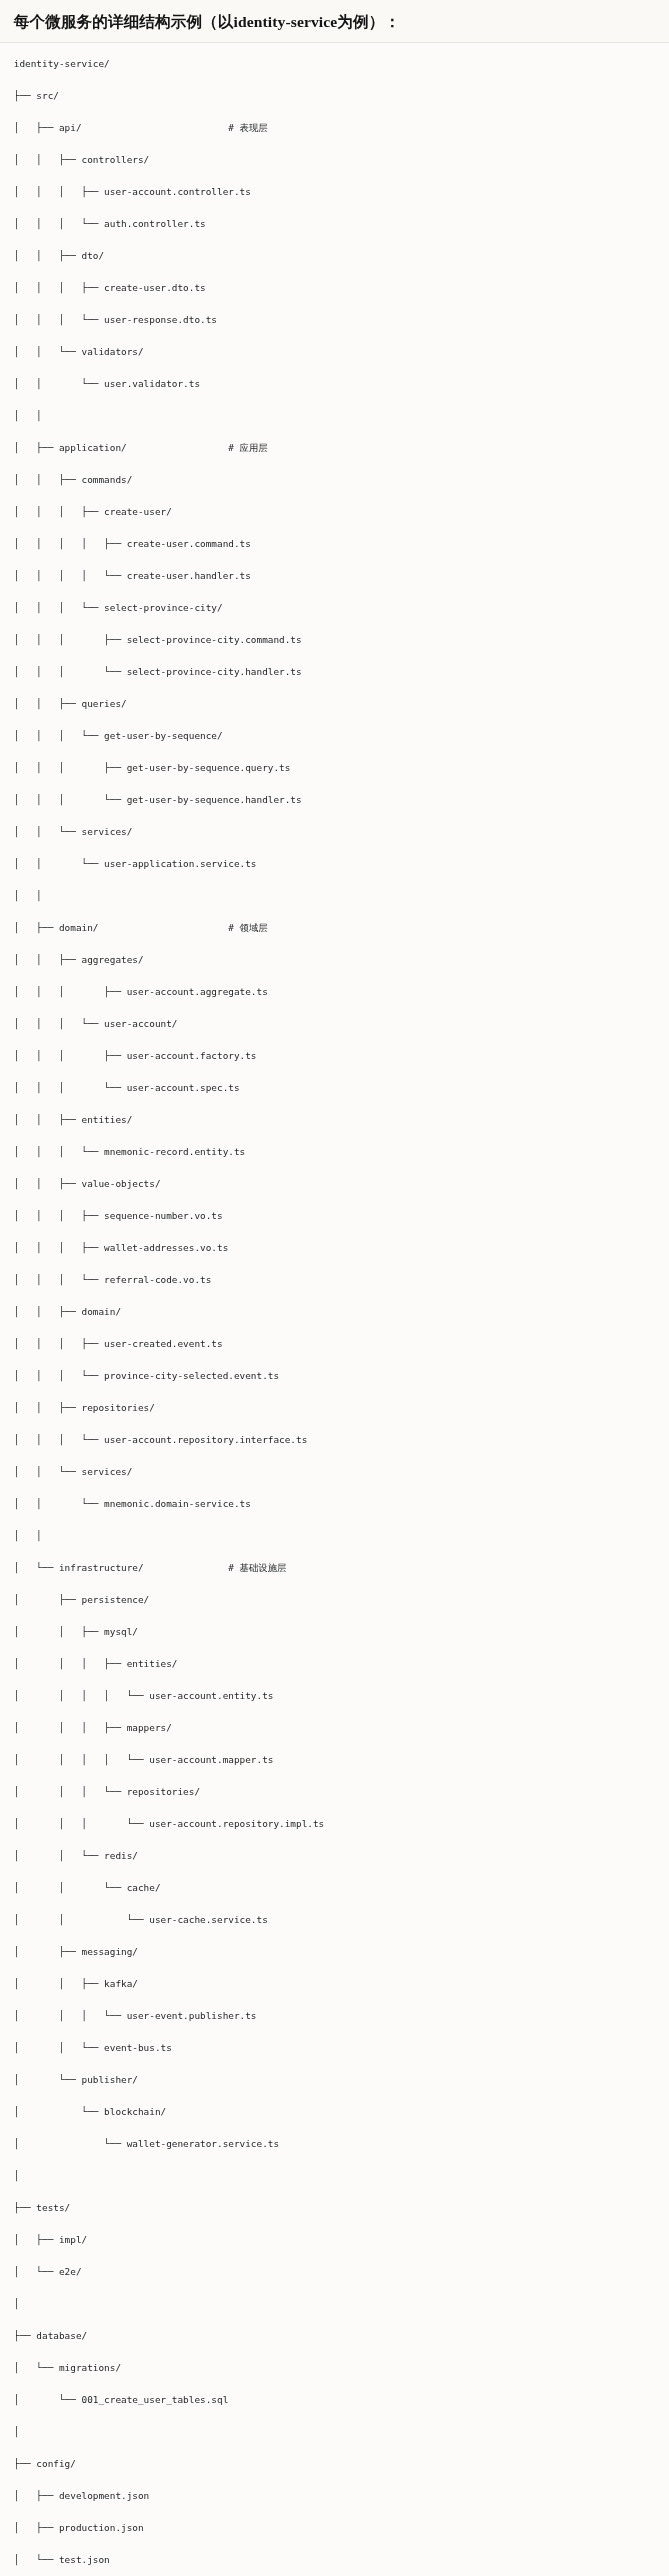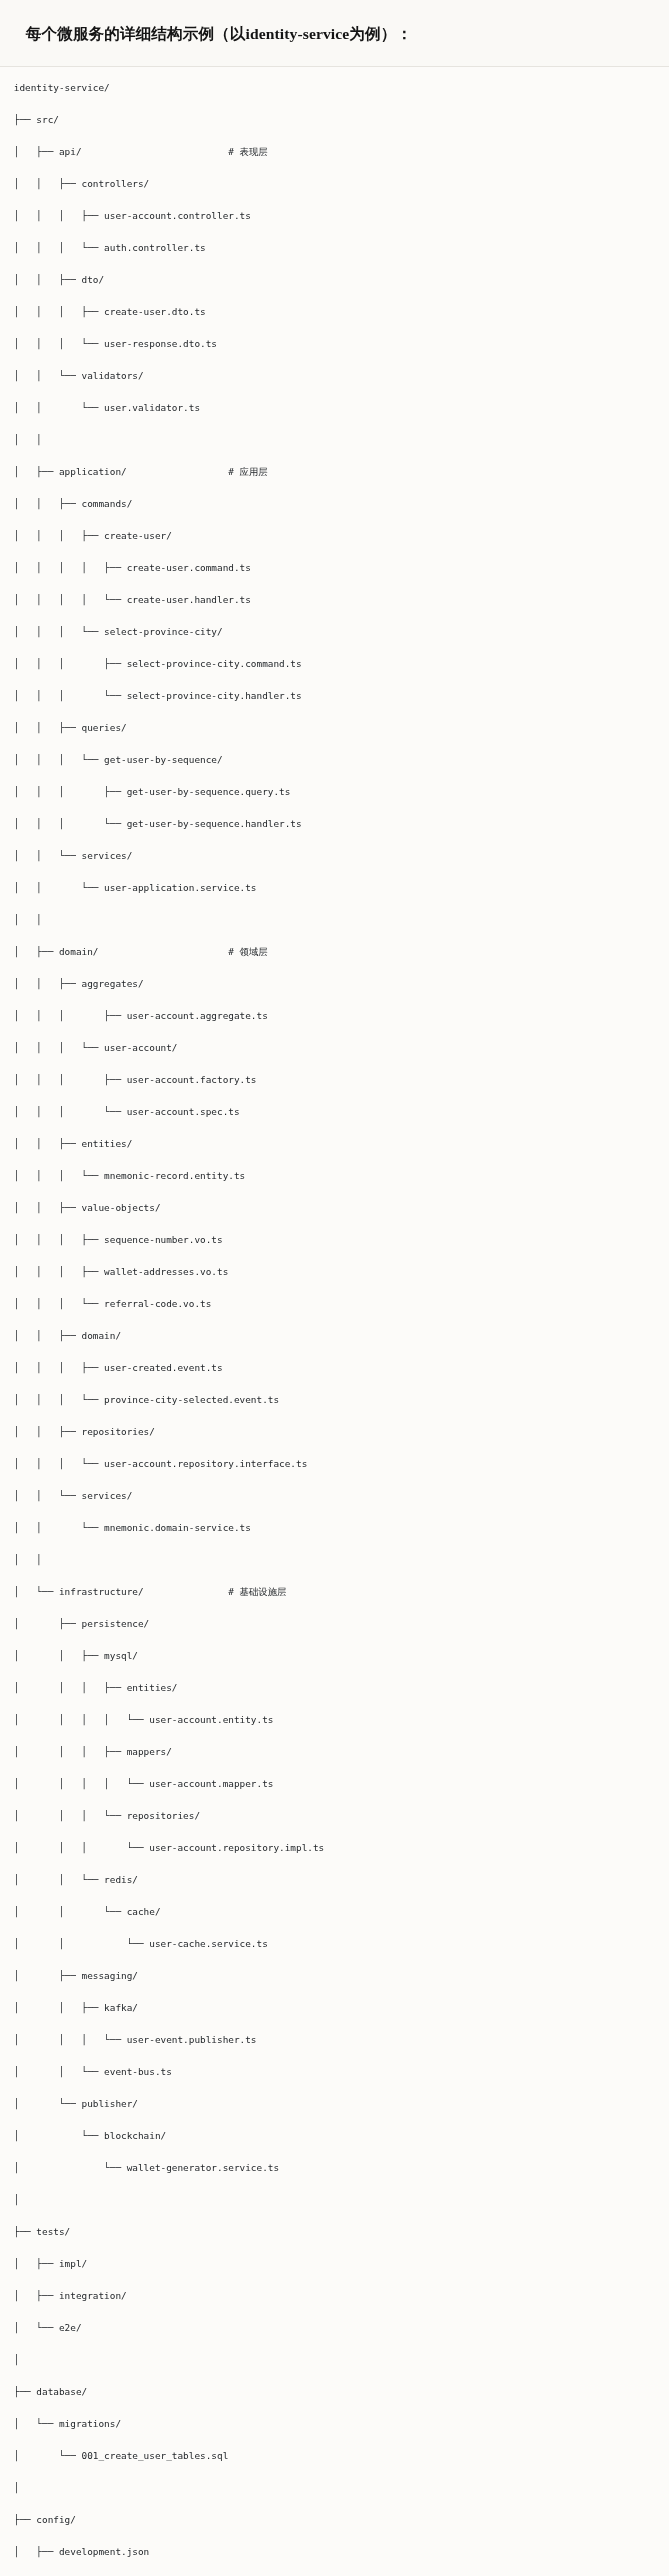--- a/index.html
+++ b/index.html
@@ -25,21 +25,21 @@
     background: #faf9f6;
     border-bottom: 0.6px solid #e6e4df;
   }
   .heading-title {
     font-family: "Liberation Serif", serif;
     font-weight: bold;
     font-size: 15.6px;
     line-height: 1.35;
     letter-spacing: 0.1px;
     color: #141414;
-    margin: 12px;
+    margin: 0;
   }
 
   
   .tree-block {
     padding: 12.5px 13.8px 11.3px 13.8px;
     background: #fcfbf9;
     border-bottom: 0.6px solid #e6e4df;
   }
   .tree {
     font-family: "DejaVu Sans Mono", "Liberation Mono", monospace;
@@ -132,21 +132,20 @@
 <span class="tree-line">│       ├── messaging/</span>
 <span class="tree-line">│       │   ├── kafka/</span>
 <span class="tree-line">│       │   │   └── user-event.publisher.ts</span>
 <span class="tree-line">│       │   └── event-bus.ts</span>
 <span class="tree-line">│       └── publisher/</span>
 <span class="tree-line">│           └── blockchain/</span>
 <span class="tree-line">│               └── wallet-generator.service.ts</span>
 <span class="tree-line">│</span>
 <span class="tree-line">├── tests/</span>
 <span class="tree-line">│   ├── impl/</span>
-<span class="tree-line">│   ├── integration/</span>
 <span class="tree-line">│   └── e2e/</span>
 <span class="tree-line">│</span>
 <span class="tree-line">├── database/</span>
 <span class="tree-line">│   └── migrations/</span>
 <span class="tree-line">│       └── 001_create_user_tables.sql</span>
 <span class="tree-line">│</span>
 <span class="tree-line">├── config/</span>
 <span class="tree-line">│   ├── development.json</span>
 <span class="tree-line">│   ├── production.json</span>
 <span class="tree-line">│   └── test.json</span>

